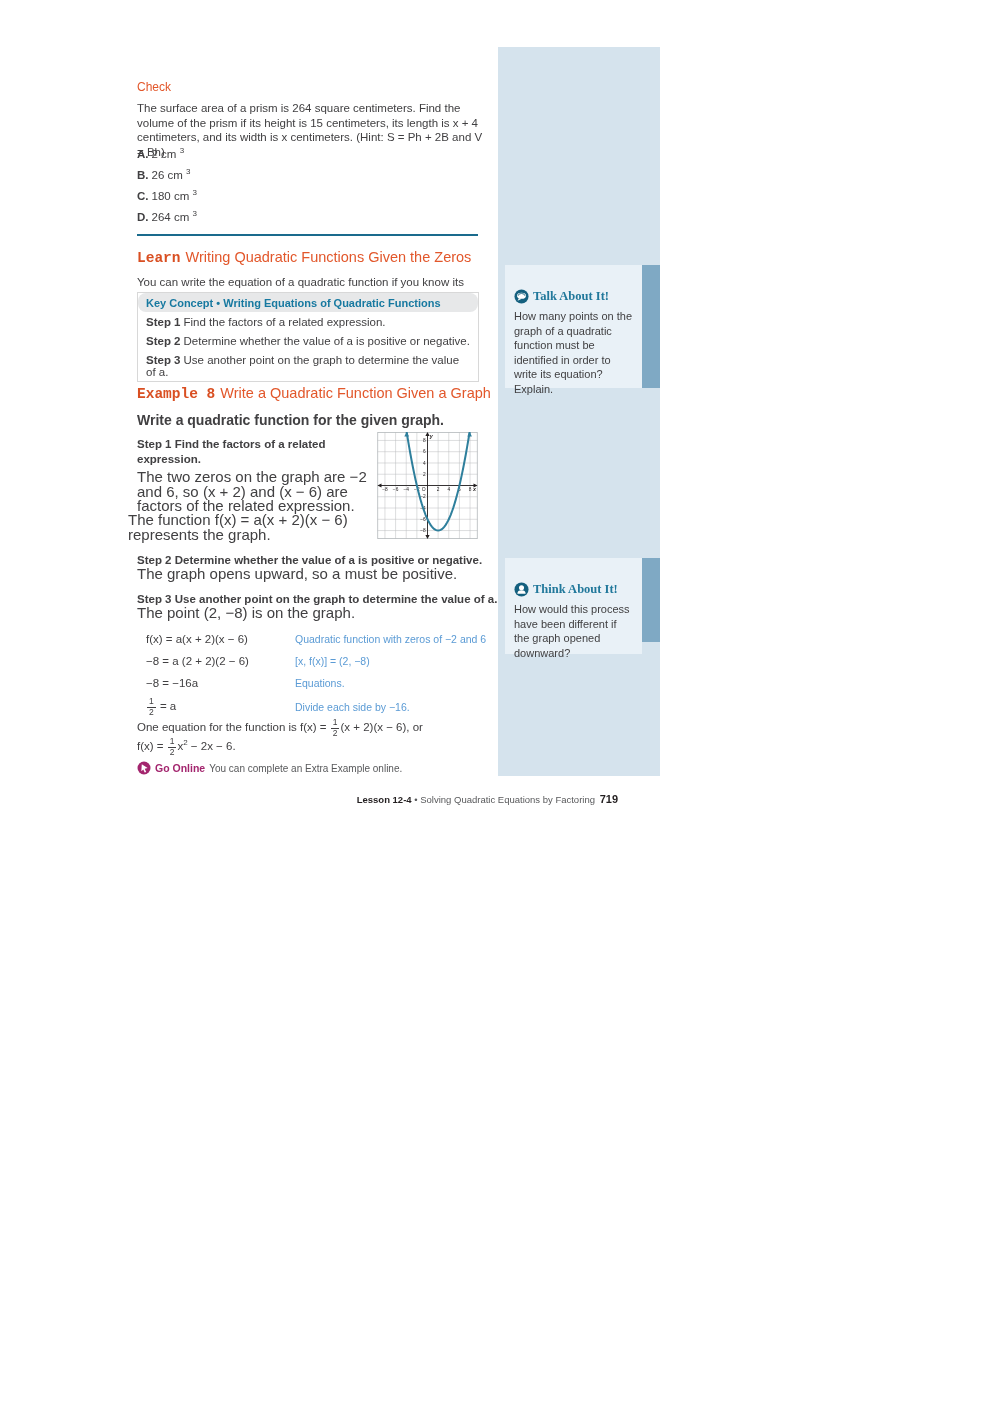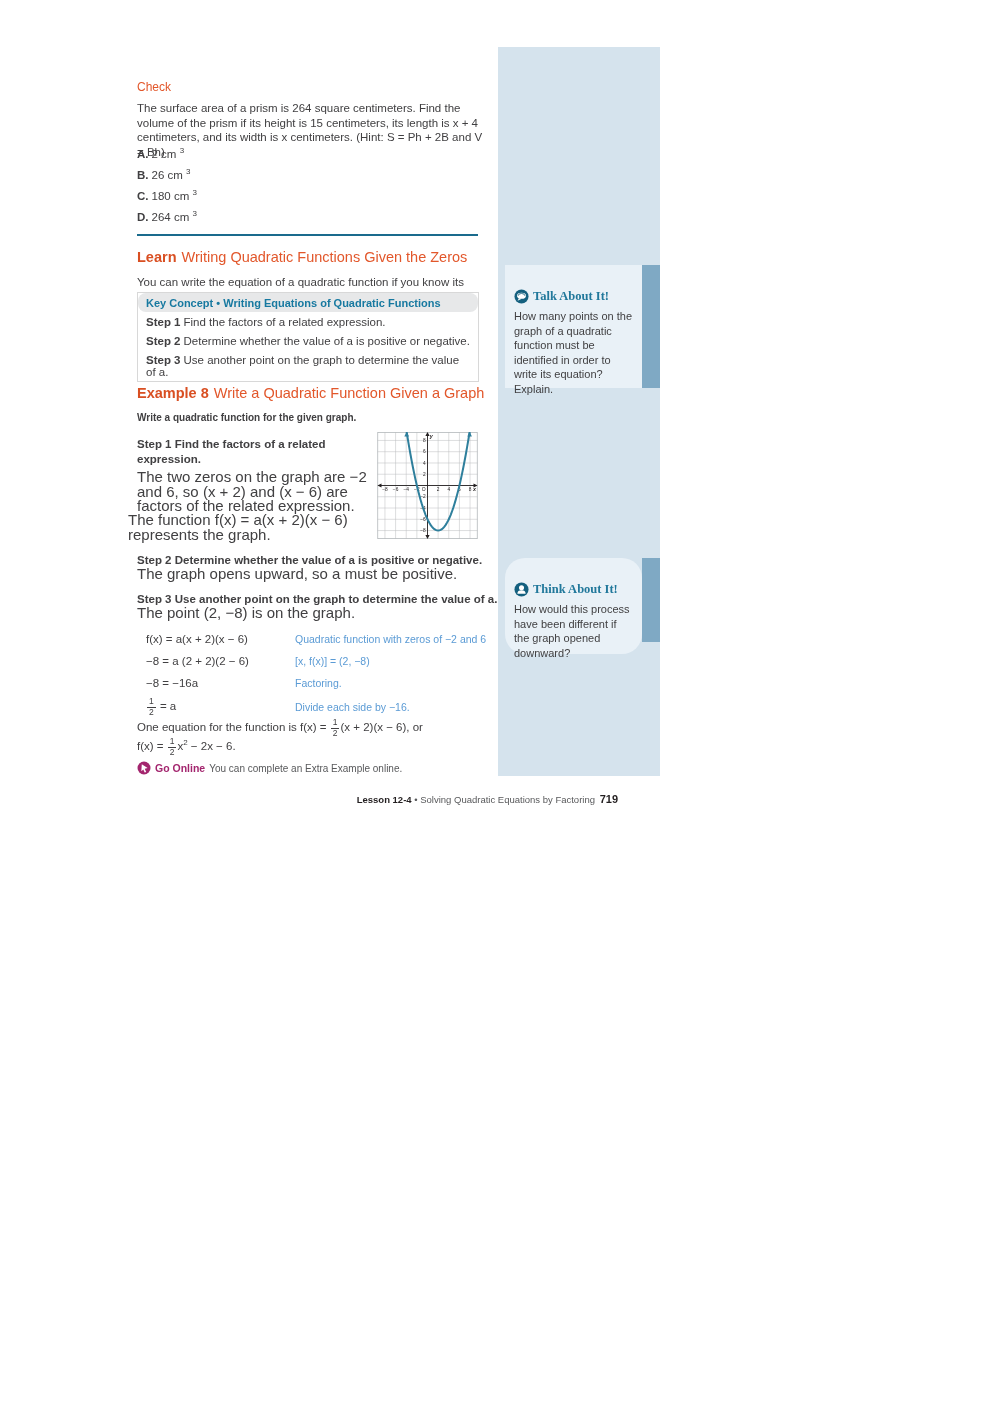--- a/index.html
+++ b/index.html
@@ -7,46 +7,46 @@
   .page {
     position:relative; width:992px; height:1403px; background:#ffffff;
     font-family:"Liberation Sans", sans-serif; color:#414042; overflow:hidden;
   }
   
   .sidebar { position:absolute; left:498px; top:47px; width:162px; height:729px; background:#d5e3ed; }
   .callout { position:absolute; background:#e9f1f7; padding:24px 9px 8px 9px; }
   .callout-strip { position:absolute; background:#7fa9c4; }
   .talk-box   { left:505px; top:265px; width:137px; height:123px; }
   .talk-strip { left:642px; top:265px; width:18px;  height:123px; }
-  .think-box  { left:505px; top:558px; width:137px; height:96px;border-radius:20px; }
+  .think-box  { left:505px; top:558px; width:137px; height:96px; }
   .think-strip{ left:642px; top:558px; width:18px;  height:84px; }
   .callout-title { display:flex; align-items:center; gap:4px; margin-bottom:5px; }
   .callout-title span {
     font-family:"Liberation Serif", serif; font-weight:bold; font-size:12.5px; color:#21789b;
   }
   .callout-body { font-size:11px; line-height:14.6px; color:#414042; }
   
   .abs { position:absolute; }
   .check-title { left:137px; top:80px; font-size:12px; color:#e2572b; }
   .check-body  { left:137px; top:101px; width:354px; font-size:11.5px; line-height:14.6px; }
   .choices { left:137px; top:146px; width:300px; }
   .choice { height:21px; font-size:11.5px; }
   .choice .b { font-weight:bold; margin-right:3px; }
   sup { font-size:8px; }
   .divider { left:137px; top:234px; width:341px; height:2px; background:#1a6b8d; }
   .big-heading { font-size:14.5px; color:#e2572b; white-space:nowrap; }
-  .big-heading .hb { font-family:Liberation Sans, sans-serif; font-weight:bold; color:#d94f22; margin-right:5px; }
+  .big-heading .hb { font-family:Liberation Mono, monospace; font-weight:bold; color:#d94f22; margin-right:5px; }
   .learn-heading { left:137px; top:249px; }
   .learn-intro { left:137px; top:276px; width:360px; font-size:11.5px; }
   .key-box { left:137px; top:292px; width:342px; border:1px solid #d8d8d8; background:#ffffff; }
   .key-box-header { background:#e7e8e9; color:#1779a0; font-weight:bold; font-size:11px; padding:4px 8px 3px 8px;border-radius:8px; }
   .key-step { font-size:11.5px; padding:4px 8px 3px 8px; }
   .key-step .b { font-weight:bold; margin-right:3px; }
   .example-heading { left:137px; top:385px; }
-  .example-prompt { left:137px; top:412px; font-size:10px; font-weight:bold; }
+  .example-prompt { left:137px; top:412px; font-size:14px; font-weight:bold; }
   .step-heading { font-size:11.5px; font-weight:bold; line-height:14.6px; }
   .step-body { font-size:15px; line-height:14.6px; }
   .s1h { left:137px; top:437px; width:238px; }
   .s1b1 { left:137px; top:470px; width:233px; }
   .s1b2 { left:128px; top:513px; width:240px; }
   .graph-frame { left:377px; top:432px; width:101px; height:107px; }
   .s2h { left:137px; top:553px; width:370px; }
   .s2b { left:137px; top:567px; width:370px; }
   .s3h { left:137px; top:592px; width:380px; }
   .s3b { left:137px; top:606px; width:370px; }
@@ -191,21 +191,21 @@
     <div class="drow">
       <span class="math">f(x) = a(x + 2)(x − 6)</span>
       <span class="note">Quadratic function with zeros of −2 and 6</span>
     </div>
     <div class="drow">
       <span class="math">−8 = a (2 + 2)(2 − 6)</span>
       <span class="note">[x, f(x)] = (2, −8)</span>
     </div>
     <div class="drow">
       <span class="math">−8 = −16a</span>
-      <span class="note">Factoring.</span>
+      <span class="note">Equations.</span>
     </div>
     <div class="drow" style="min-height:26px;">
       <span class="math">
         <span class="frac"><span class="num">1</span><span class="den">2</span></span>
         <span>= a</span>
       </span>
       <span class="note">Divide each side by −16.</span>
     </div>
   </div>
 

